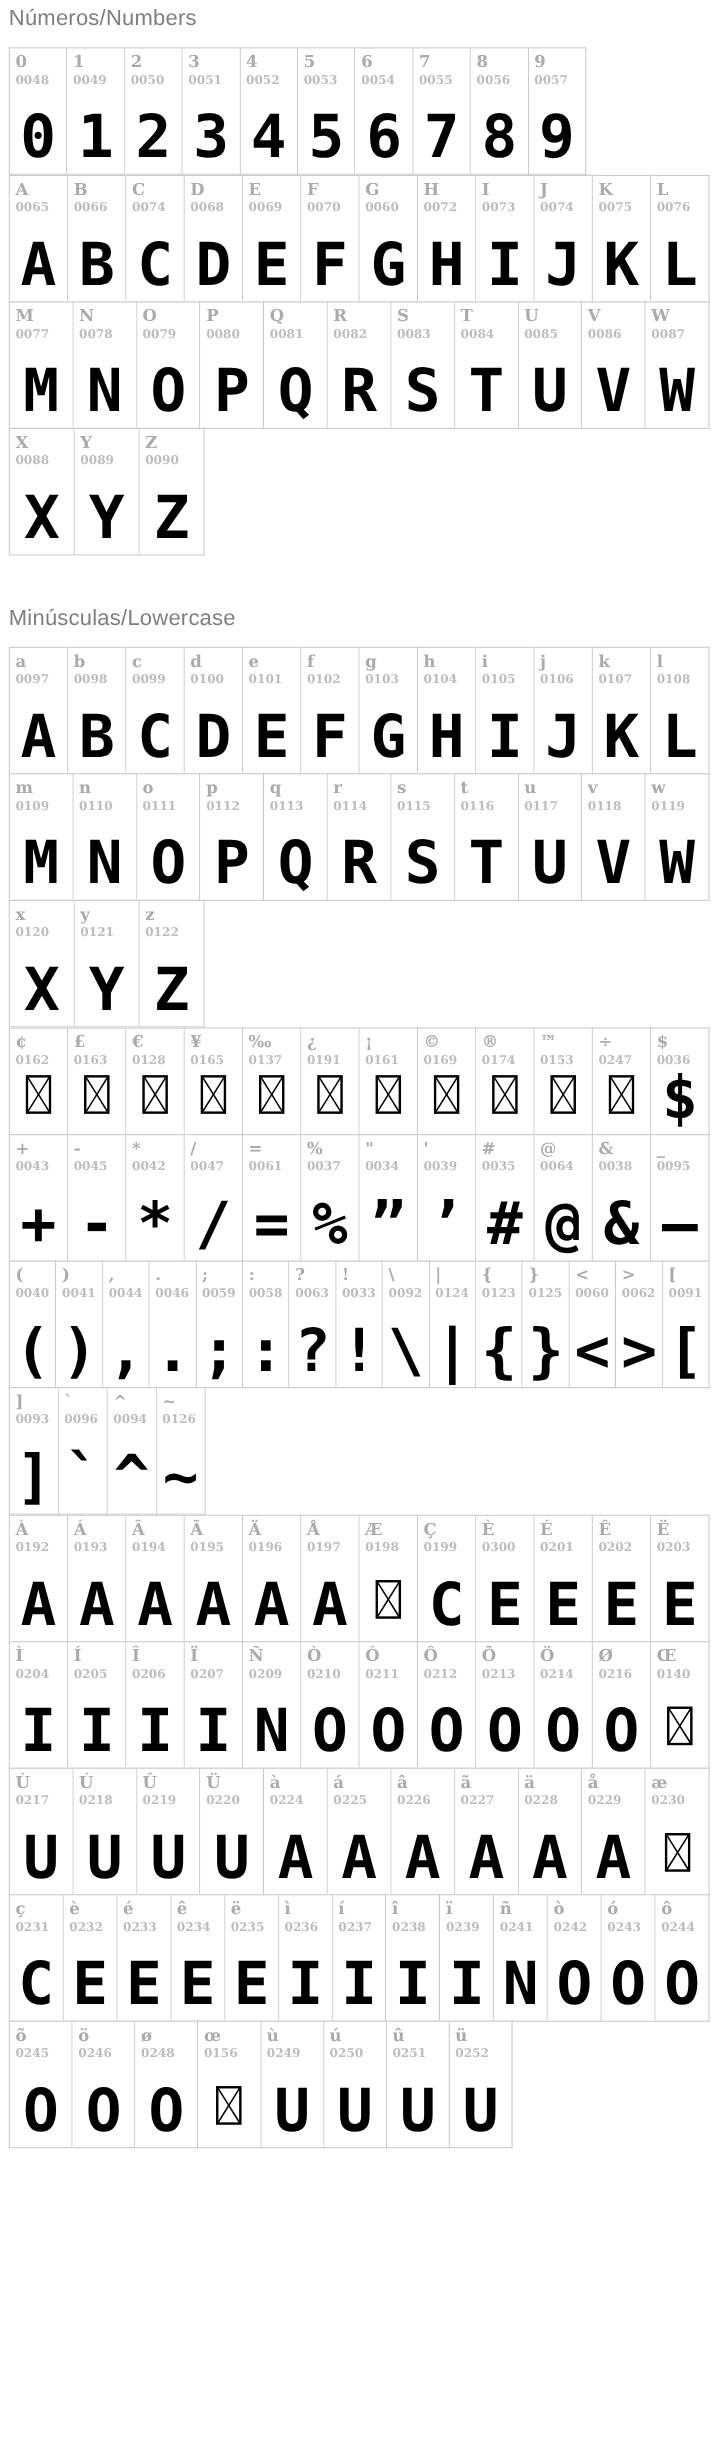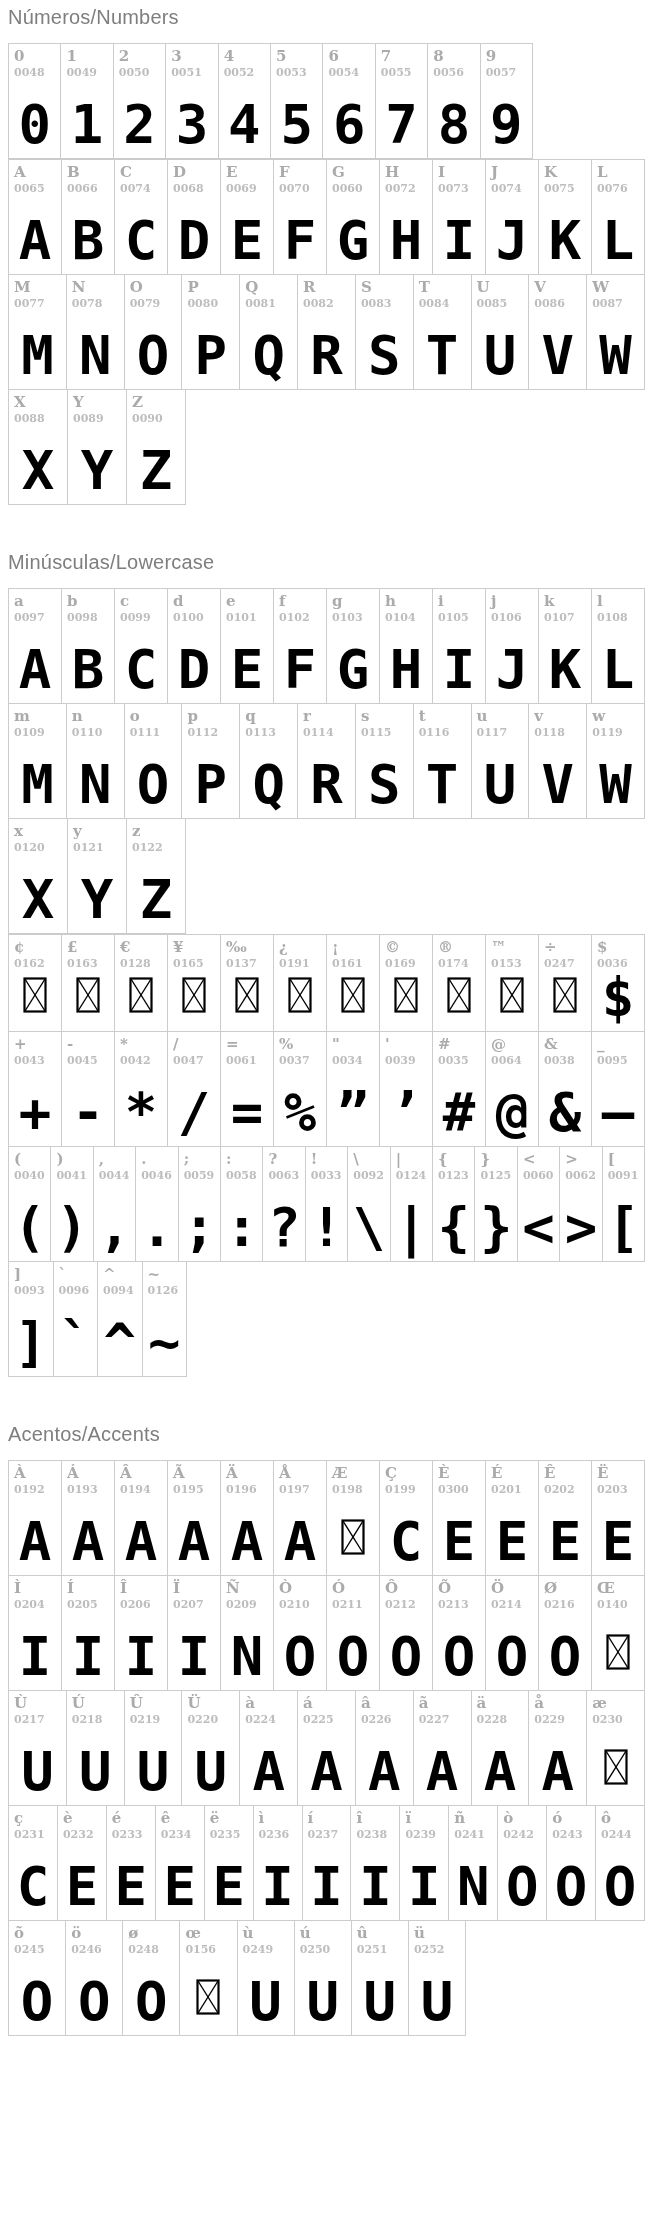--- a/index.html
+++ b/index.html
@@ -699,21 +699,20 @@
           </div>
           <div class="cell">
             <div class="char-label">~</div>
             <div class="char-code">0126</div>
             <div class="glyph">~</div>
           </div>
         </div>
       </div>
     </section>
     <section class="section-4">
-      <h2 class="section-title">Acentos/Accents</h2>
       <div class="grid">
         <div class="row row-0">
           <div class="cell">
             <div class="char-label">À</div>
             <div class="char-code">0192</div>
             <div class="glyph">A</div>
           </div>
           <div class="cell">
             <div class="char-label">Á</div>
             <div class="char-code">0193</div>

